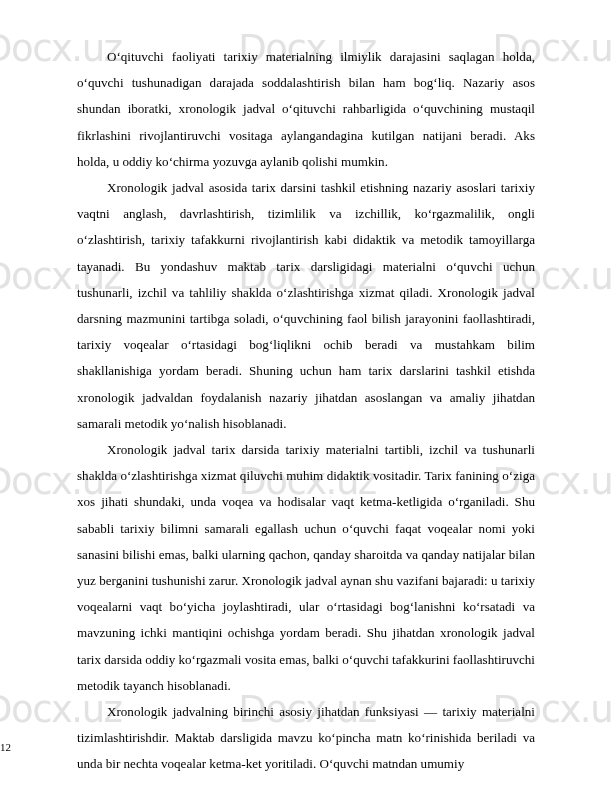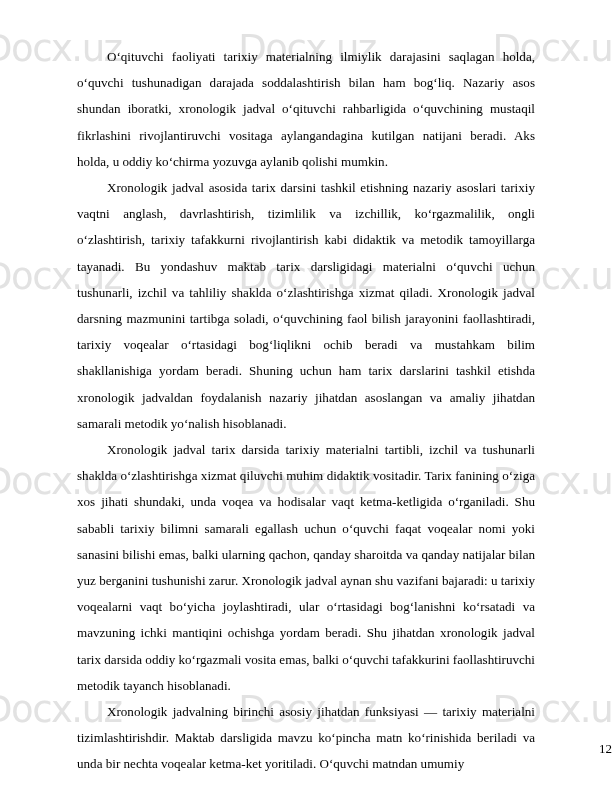--- a/index.html
+++ b/index.html
@@ -65,22 +65,22 @@
     font-size: 13.1px;
     line-height: 26.2px;
     text-indent: 30px;
     hyphens: none;
   }
   #page-number {
     position: absolute;
     left: 0;
     right: 0;
     top: 742px;
-    text-align: right;
-    font-size: 13px;
+    text-align: left;
+    font-size: 11px;
     line-height: 1;
   }
 </style>
 </head>
 <body>
 
 <div id="watermark-layer">
   <div class="watermark-row" style="top:30px;">
     <span class="watermark-text wm-a">Docx.uz</span>
     <span class="watermark-text wm-b">Docx.uz</span>

